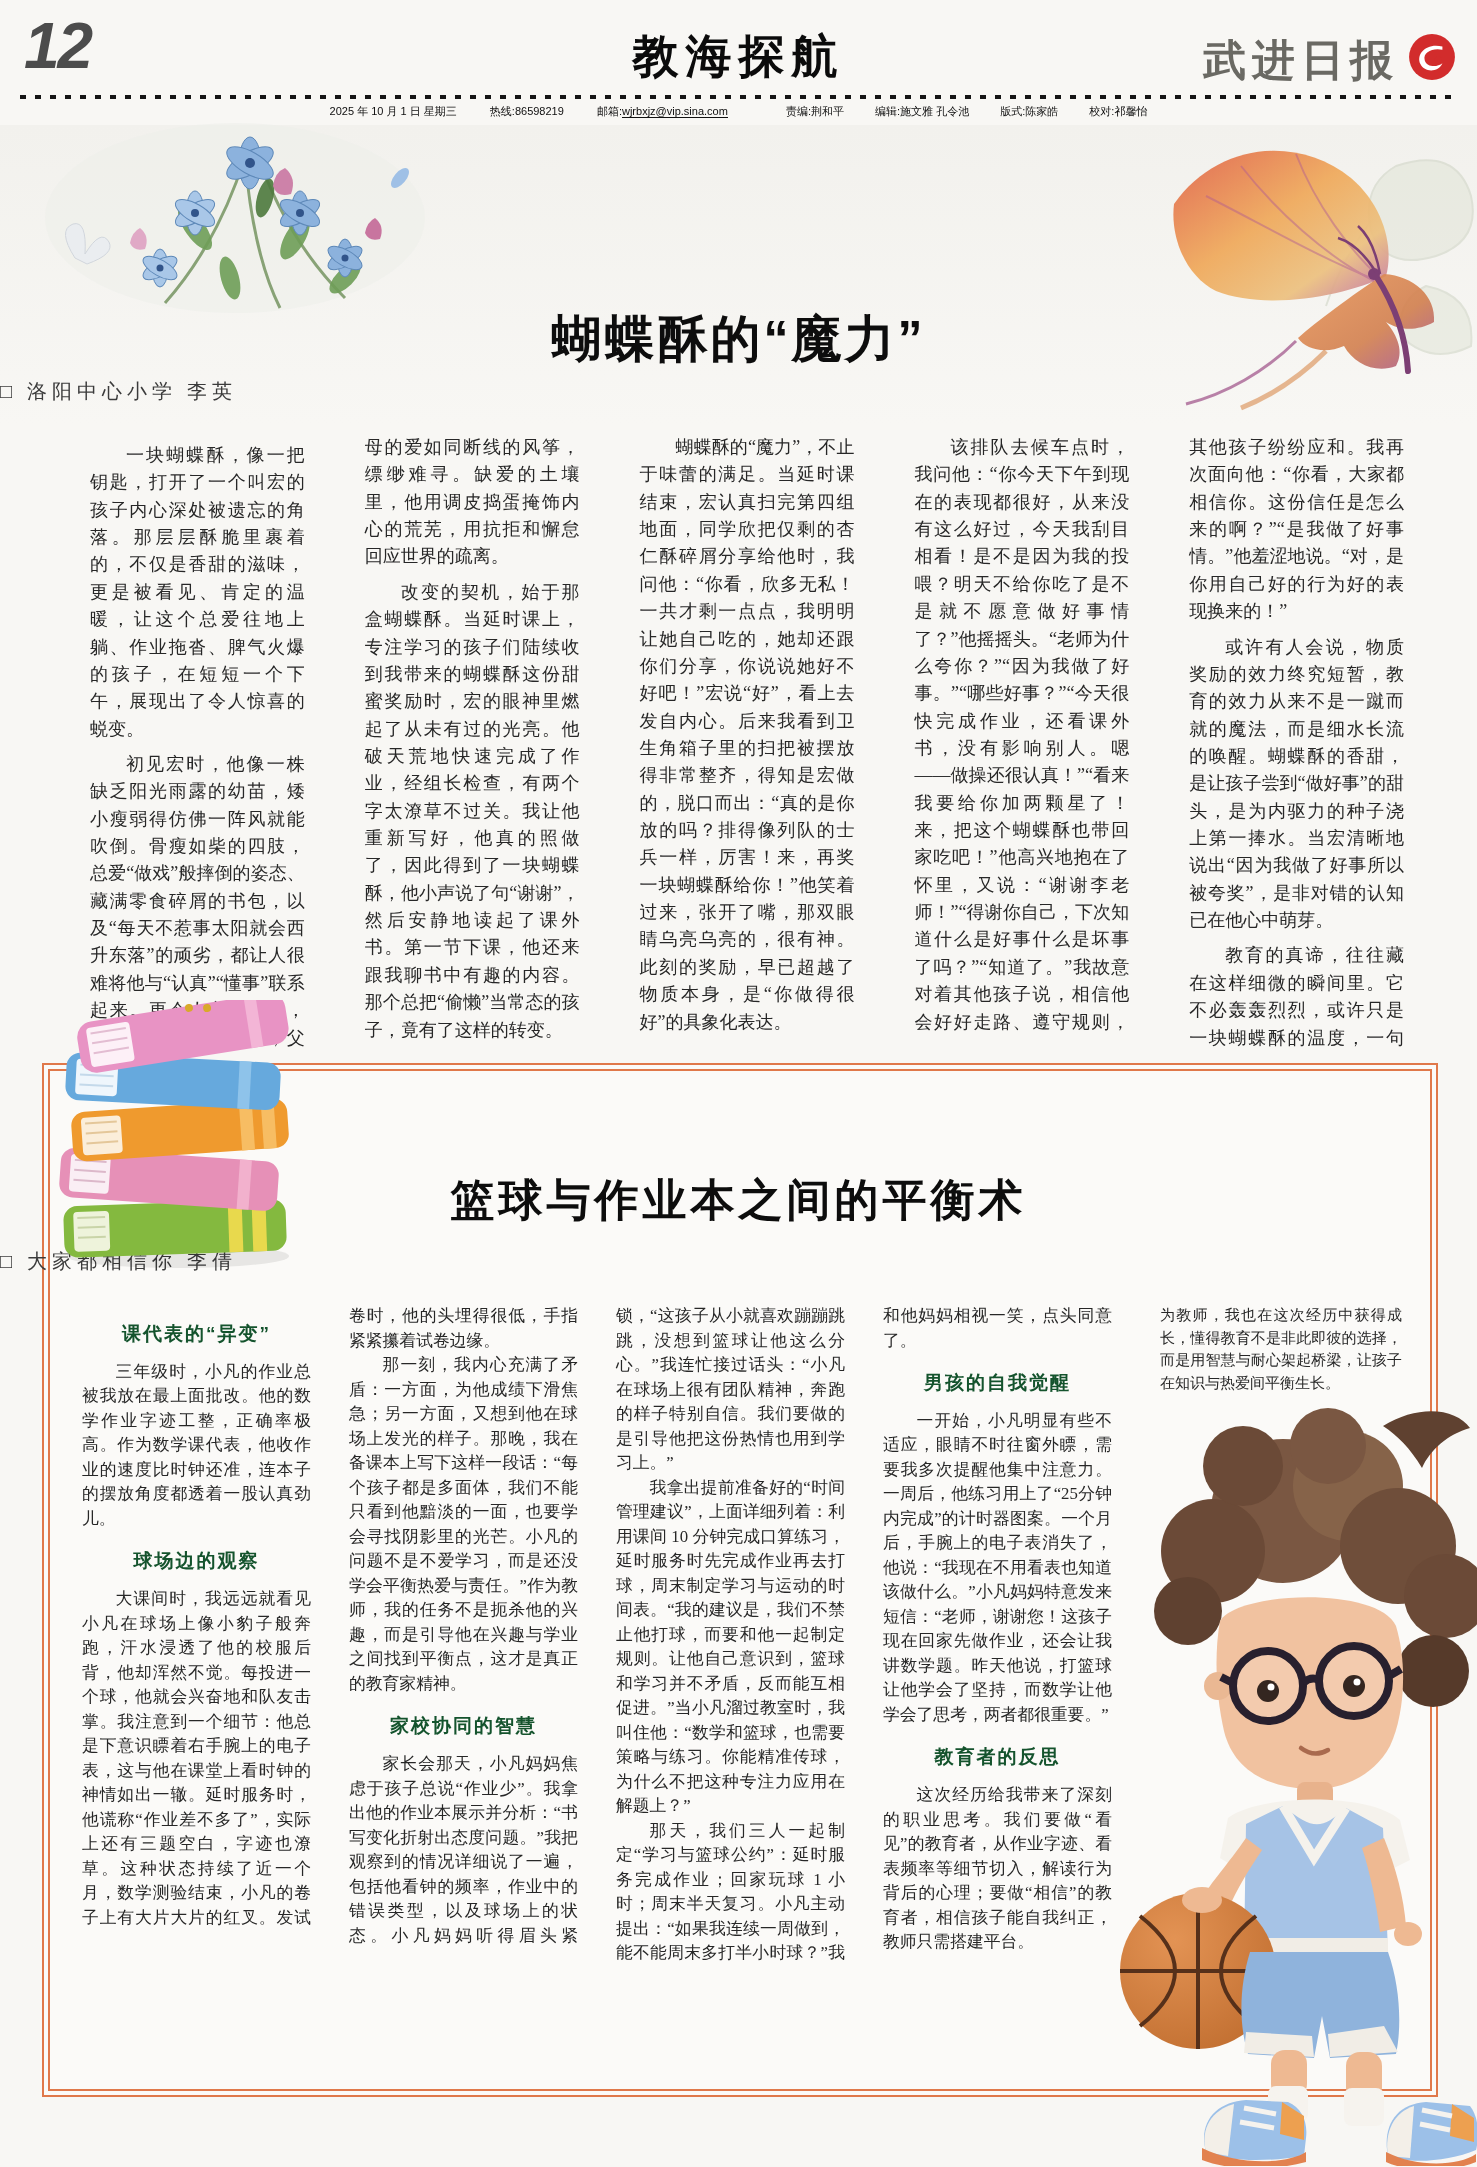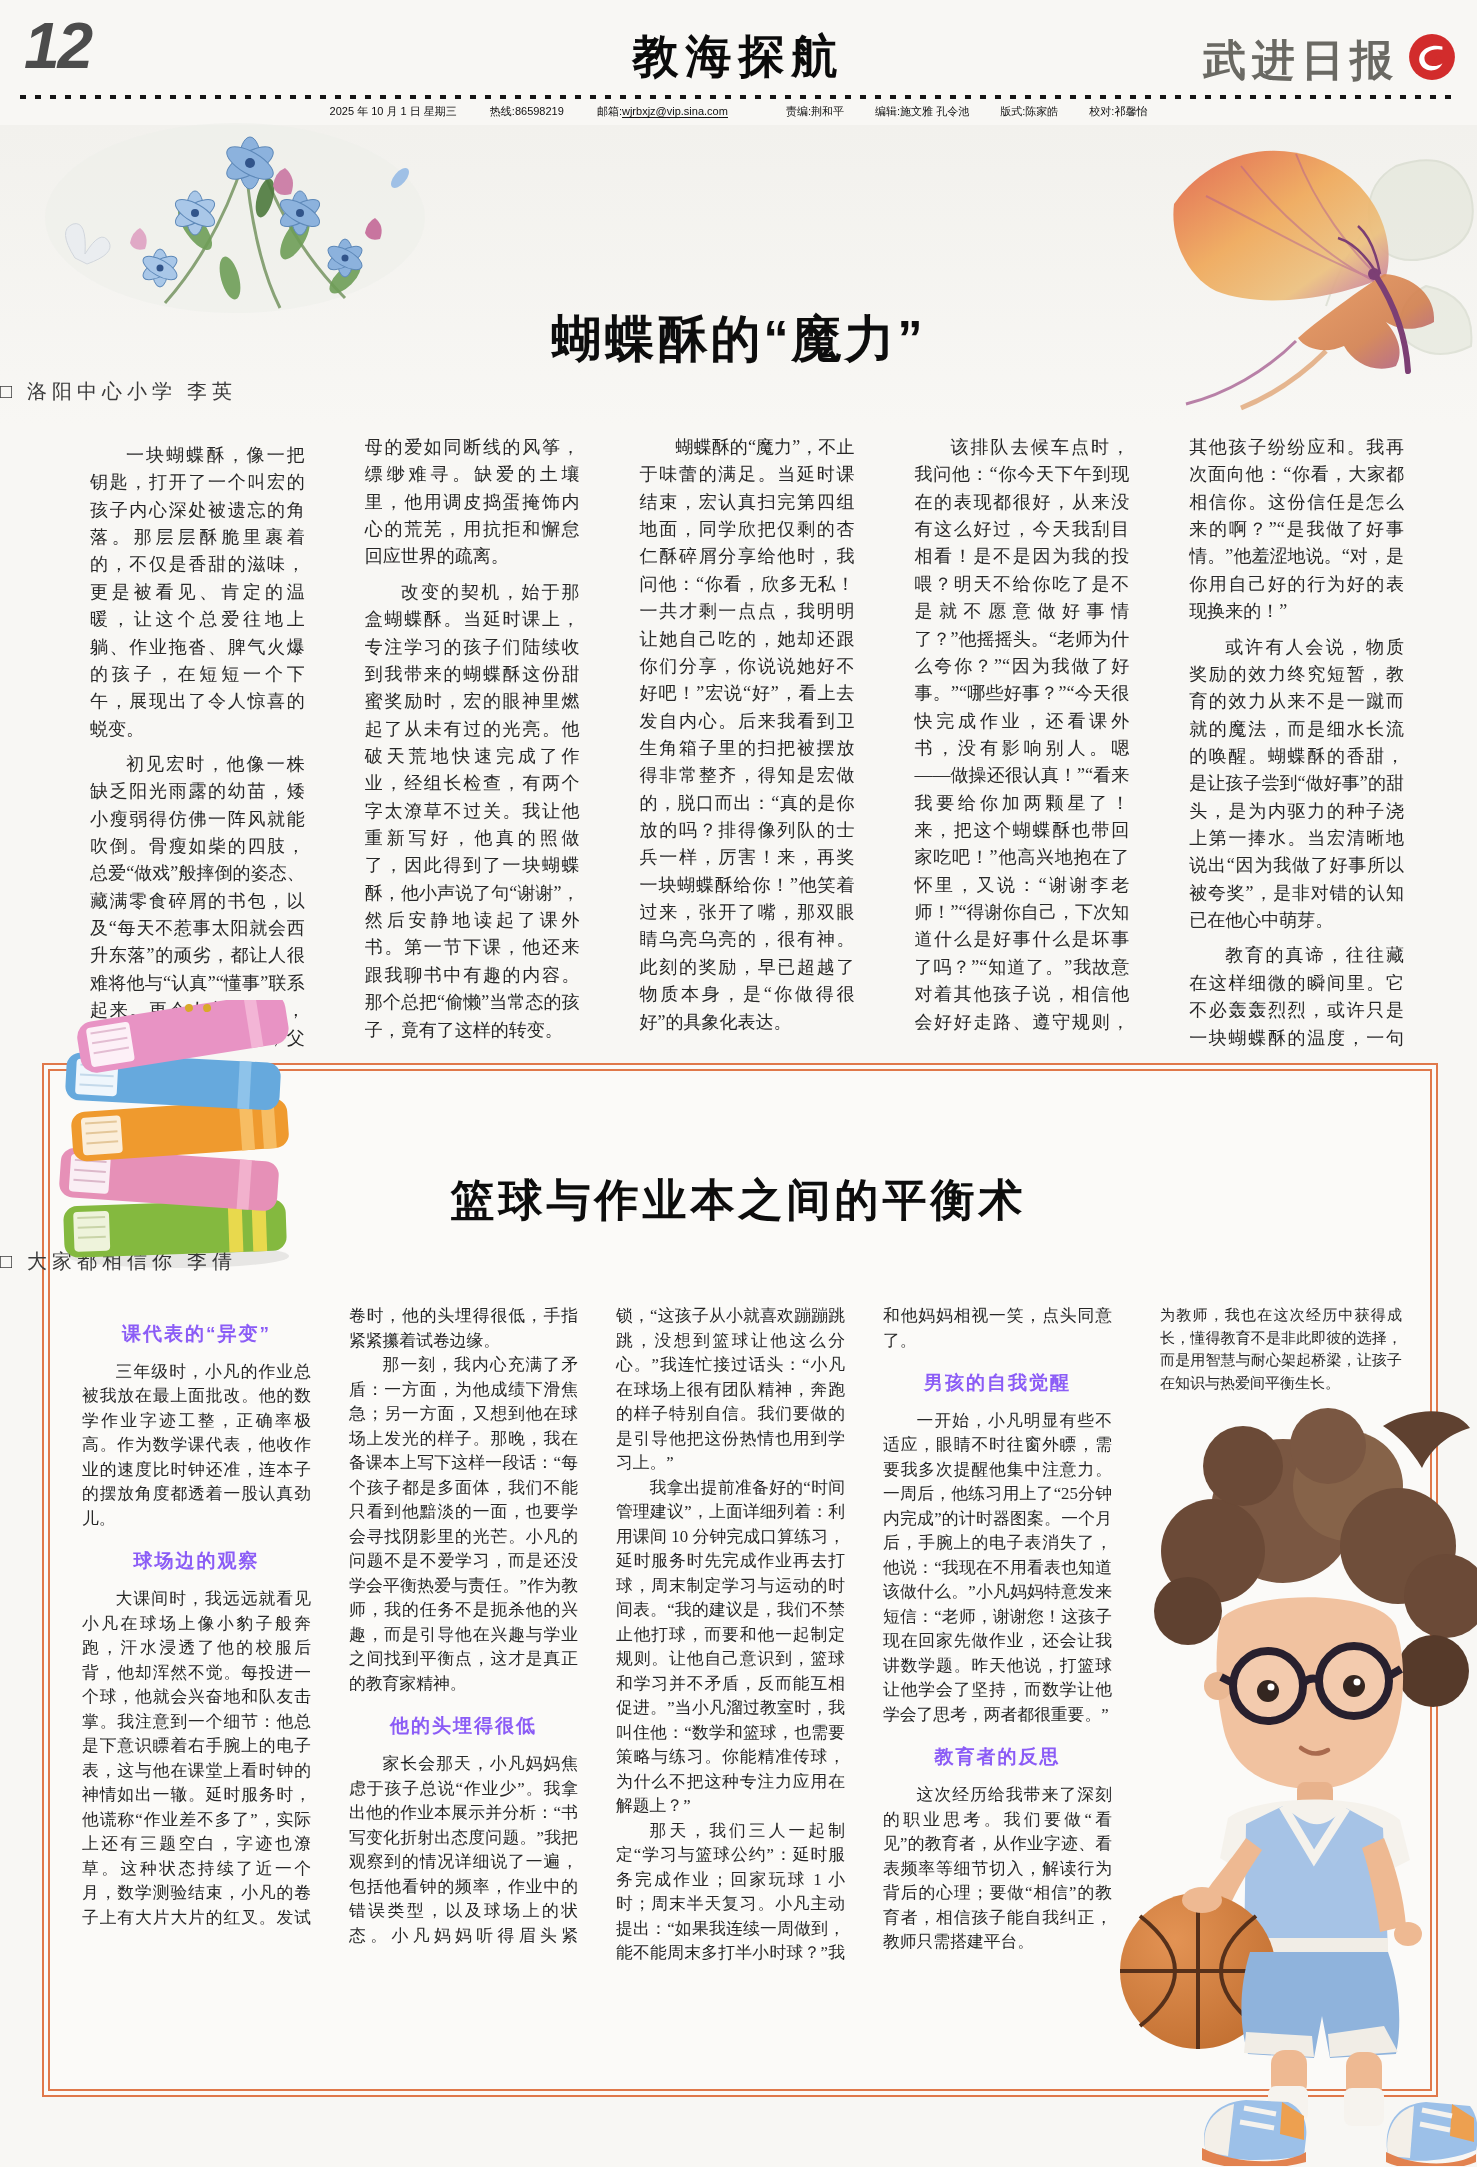--- a/index.html
+++ b/index.html
@@ -75,21 +75,21 @@
   .a2-byline{top:1248px;}
   .a2-flow{
     position:absolute;left:82px;top:1304px;width:1030px;height:716px;z-index:3;
     column-count:4;column-gap:38px;
     font-size:16.8px;line-height:1.46;text-align:justify;color:#272727;
     overflow:hidden;
   }
   .a2-flow .para{margin:0;text-indent:2em;}
   .a2-flow .subhead{
     font-family:"Liberation Sans", sans-serif;font-weight:700;font-size:19px;
-    color:#8b5cf6;text-align:center;text-indent:0;letter-spacing:2px;
+    color:#14532d;text-align:center;text-indent:0;letter-spacing:2px;
     margin:16px 0 12px;break-inside:avoid;
   }
   .a2-lastcol{
     position:absolute;left:1160px;top:1304px;width:242px;z-index:7;
     font-size:15px;line-height:1.5;text-align:justify;color:#272727;
   }
   .a2-lastcol p{margin:0;}
   .boy{position:absolute;left:1078px;top:1386px;width:400px;height:780px;z-index:6;}
 </style>
 </head>
@@ -276,21 +276,21 @@
 
   <h1 class="a2-title">篮球与作业本之间的平衡术</h1>
   <div class="a2-byline">□ 大家都相信你 李倩</div>
 
   <div class="a2-flow">
       <div class="subhead">课代表的“异变”</div>
       <div class="para">三年级时，小凡的作业总被我放在最上面批改。他的数学作业字迹工整，正确率极高。作为数学课代表，他收作业的速度比时钟还准，连本子的摆放角度都透着一股认真劲儿。</div>
       <div class="subhead">球场边的观察</div>
       <div class="para">大课间时，我远远就看见小凡在球场上像小豹子般奔跑，汗水浸透了他的校服后背，他却浑然不觉。每投进一个球，他就会兴奋地和队友击掌。我注意到一个细节：他总是下意识瞟着右手腕上的电子表，这与他在课堂上看时钟的神情如出一辙。延时服务时，他谎称“作业差不多了”，实际上还有三题空白，字迹也潦草。这种状态持续了近一个月，数学测验结束，小凡的卷子上有大片大片的红叉。发试卷时，他的头埋得很低，手指紧紧攥着试卷边缘。</div>
       <div class="para">那一刻，我内心充满了矛盾：一方面，为他成绩下滑焦急；另一方面，又想到他在球场上发光的样子。那晚，我在备课本上写下这样一段话：“每个孩子都是多面体，我们不能只看到他黯淡的一面，也要学会寻找阴影里的光芒。小凡的问题不是不爱学习，而是还没学会平衡热爱与责任。”作为教师，我的任务不是扼杀他的兴趣，而是引导他在兴趣与学业之间找到平衡点，这才是真正的教育家精神。</div>
-      <div class="subhead">他的头埋得很低</div>
+      <div class="subhead">家校协同的智慧</div>
       <div class="para">家长会那天，小凡妈妈焦虑于孩子总说“作业少”。我拿出他的作业本展示并分析：“书写变化折射出态度问题。”我把观察到的情况详细说了一遍，包括他看钟的频率，作业中的错误类型，以及球场上的状态。小凡妈妈听得眉头紧锁，“这孩子从小就喜欢蹦蹦跳跳，没想到篮球让他这么分心。”我连忙接过话头：“小凡在球场上很有团队精神，奔跑的样子特别自信。我们要做的是引导他把这份热情也用到学习上。”</div>
       <div class="para">我拿出提前准备好的“时间管理建议”，上面详细列着：利用课间 10 分钟完成口算练习，延时服务时先完成作业再去打球，周末制定学习与运动的时间表。“我的建议是，我们不禁止他打球，而要和他一起制定规则。让他自己意识到，篮球和学习并不矛盾，反而能互相促进。”当小凡溜过教室时，我叫住他：“数学和篮球，也需要策略与练习。你能精准传球，为什么不把这种专注力应用在解题上？”</div>
       <div class="para">那天，我们三人一起制定“学习与篮球公约”：延时服务完成作业；回家玩球 1 小时；周末半天复习。小凡主动提出：“如果我连续一周做到，能不能周末多打半小时球？”我和他妈妈相视一笑，点头同意了。</div>
       <div class="subhead">男孩的自我觉醒</div>
       <div class="para">一开始，小凡明显有些不适应，眼睛不时往窗外瞟，需要我多次提醒他集中注意力。一周后，他练习用上了“25分钟内完成”的计时器图案。一个月后，手腕上的电子表消失了，他说：“我现在不用看表也知道该做什么。”小凡妈妈特意发来短信：“老师，谢谢您！这孩子现在回家先做作业，还会让我讲数学题。昨天他说，打篮球让他学会了坚持，而数学让他学会了思考，两者都很重要。”</div>
       <div class="subhead">教育者的反思</div>
       <div class="para">这次经历给我带来了深刻的职业思考。我们要做“看见”的教育者，从作业字迹、看表频率等细节切入，解读行为背后的心理；要做“相信”的教育者，相信孩子能自我纠正，教师只需搭建平台。</div>
     </div>
 
   <div class="a2-lastcol">

